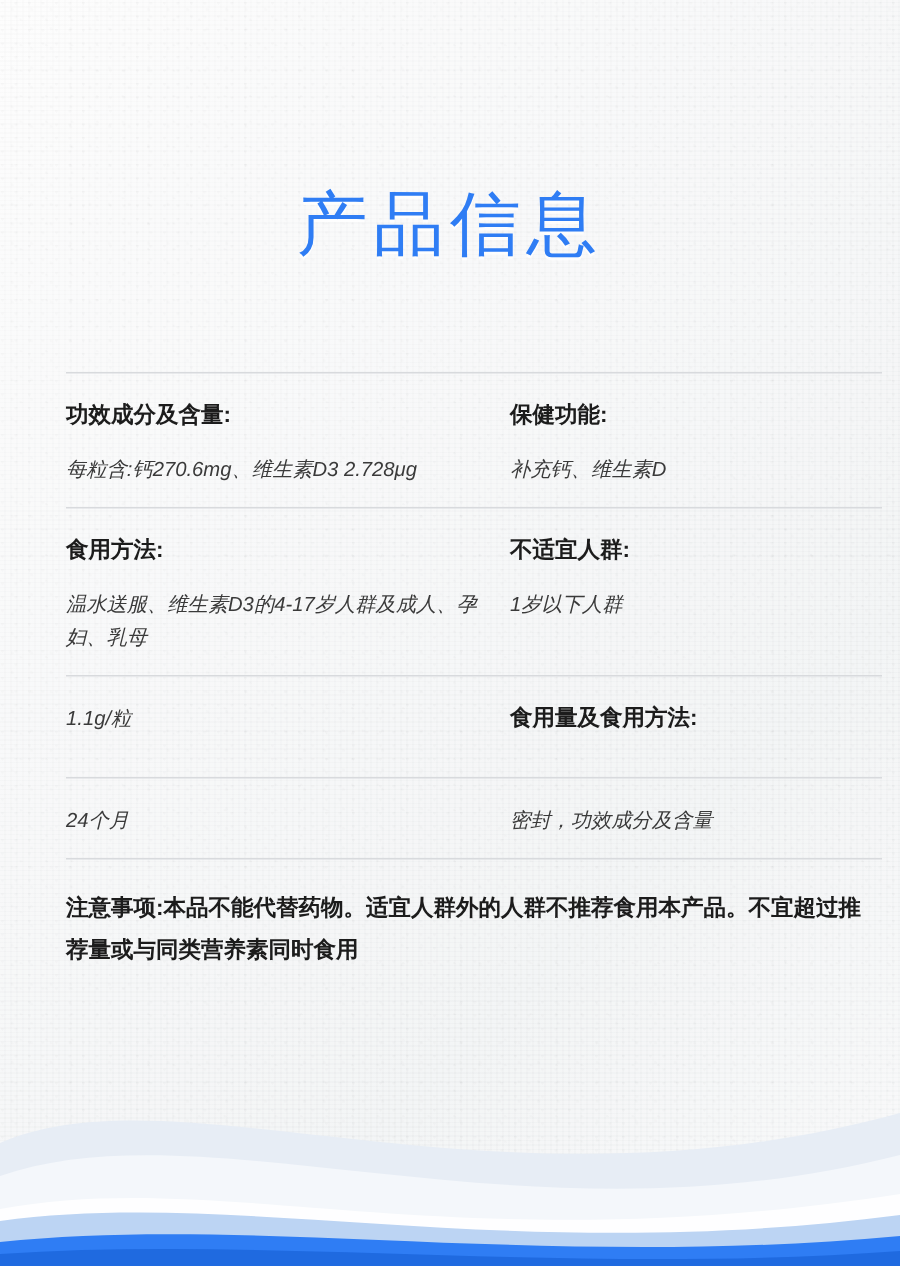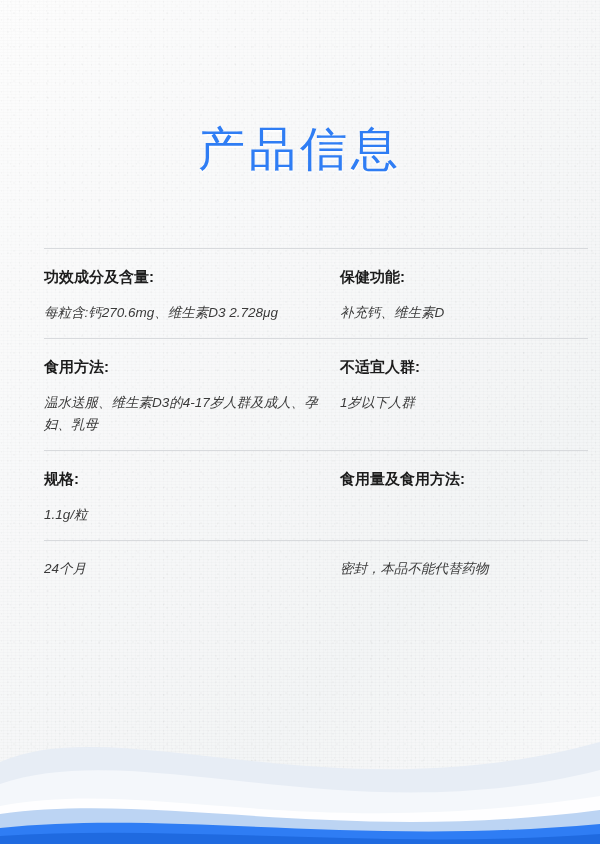--- a/index.html
+++ b/index.html
@@ -157,37 +157,39 @@
         <div class="val">温水送服、维生素D3的4-17岁人群及成人、孕妇、乳母</div>
       </div>
       <div class="col col-right">
         <div class="lbl">不适宜人群:</div>
         <div class="val">1岁以下人群</div>
       </div>
     </div>
 
     <div class="row">
       <div class="col col-left">
-        <div class="lbl">规格:</div>
         <div class="val">1.1g/粒</div>
       </div>
       <div class="col col-right">
         <div class="lbl">食用量及食用方法:</div>
       </div>
     </div>
 
     <div class="row">
       <div class="col col-left">
         <div class="val">24个月</div>
       </div>
       <div class="col col-right">
-        <div class="val">密封，本品不能代替药物</div>
-      </div>
-    </div>
-
+        <div class="val">密封，功效成分及含量</div>
+      </div>
+    </div>
+
+    <div class="note-row">
+      <div class="note-text"><span class="note-lbl">注意事项:</span><span>本品不能代替药物。适宜人群外的人群不推荐食用本产品。不宜超过推荐量或与同类营养素同时食用</span></div>
+    </div>
 
   </div>
 
   <div class="wave-wrap">
     <svg width="600" height="160" viewBox="0 0 600 160" xmlns="http://www.w3.org/2000/svg">
       <path d="M0,78 C120,26 330,132 600,58 L600,160 L0,160 Z" fill="#e7edf5"></path>
       <path d="M0,100 C140,52 350,150 600,86 L600,160 L0,160 Z" fill="#f4f7fb"></path>
       <path d="M0,122 C150,94 300,158 600,112 L600,160 L0,160 Z" fill="#ffffff" opacity="0.85"></path>
       <path d="M0,130 C160,108 340,160 600,126 L600,160 L0,160 Z" fill="#bcd4f3"></path>
       <path d="M0,144 C170,126 360,162 600,140 L600,160 L0,160 Z" fill="#2f7df4"></path>

